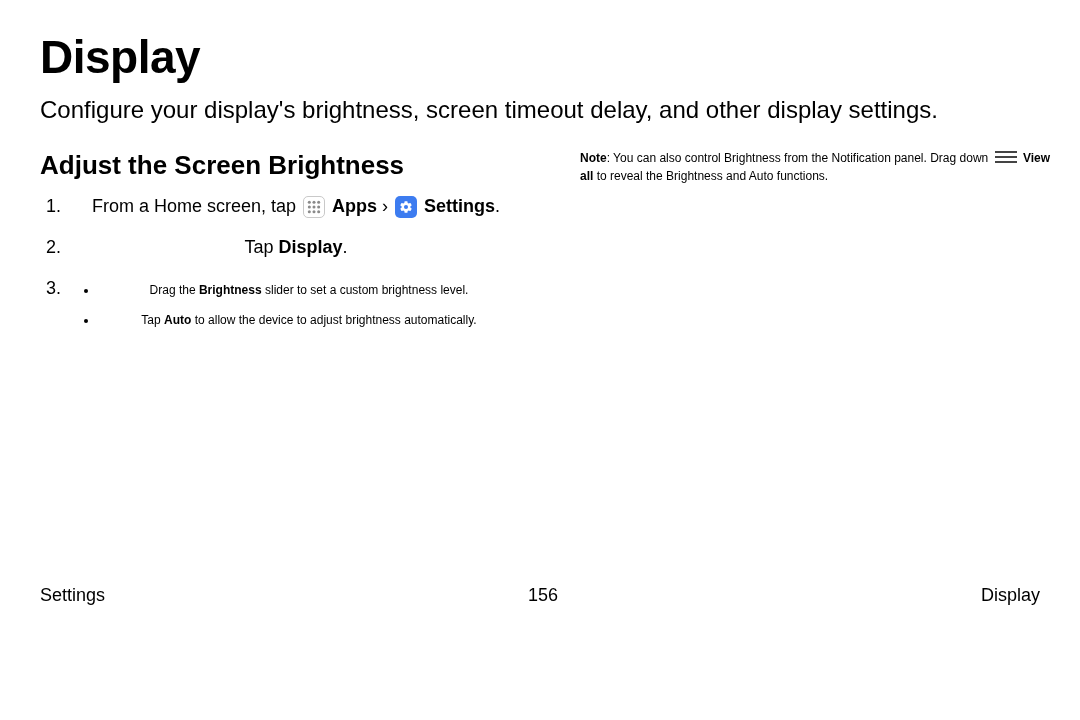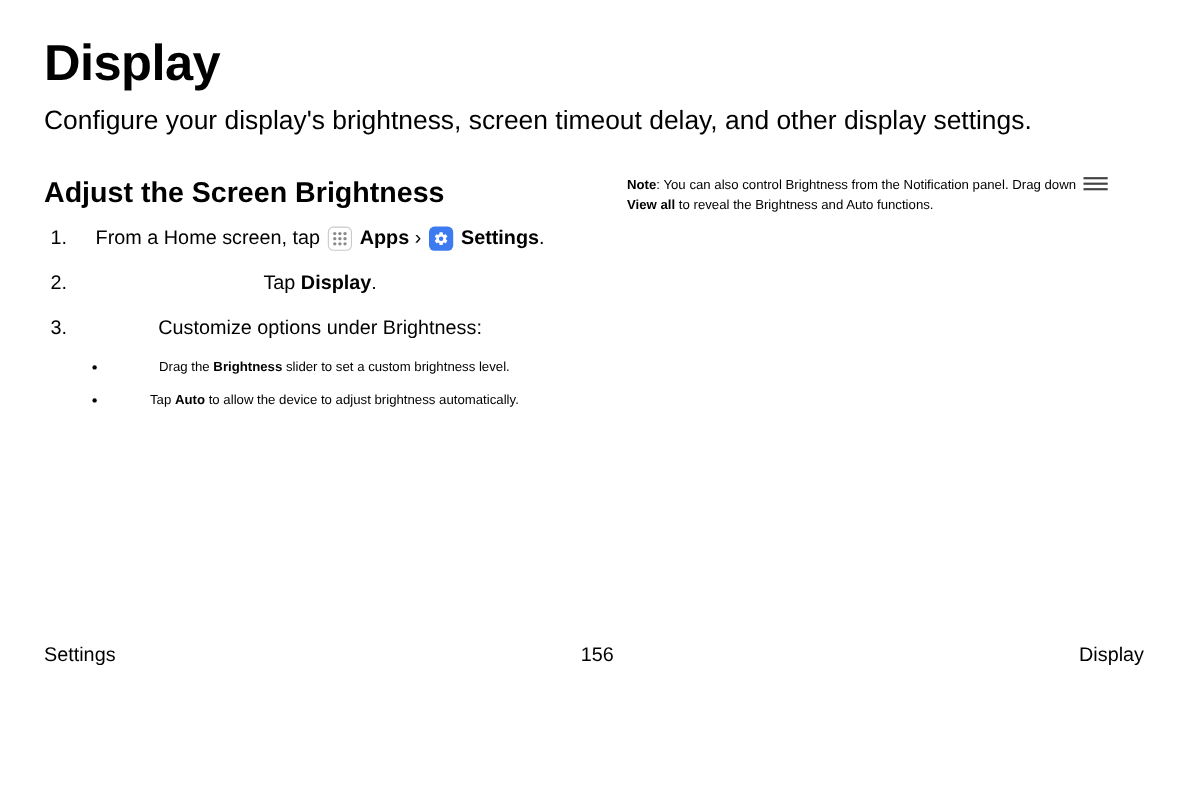--- a/index.html
+++ b/index.html
@@ -7,32 +7,32 @@
     width: 1080px;
     height: 720px;
     font-family: Arial, Helvetica, sans-serif;
     color: #000;
     background: #fff;
   }
   .page {
     position: relative;
     width: 1080px;
     height: 632px;
-    padding: 30px 40px 0 40px;
+    padding: 30px 20px 0 40px;
   }
   .page-title {
     font-size: 46px;
     font-weight: 900;
     letter-spacing: -0.5px;
     margin-bottom: 10px;
   }
   .intro {
     font-size: 24px;
     line-height: 1.35;
-    margin-bottom: 34px;
+    margin-bottom: 24px;
     max-width: 1000px;
   }
   .columns {
     display: flex;
     gap: 60px;
   }
   .col-left, .col-right {
     flex: 1 1 0;
   }
   .section-heading {
@@ -149,21 +149,20 @@
             <svg viewBox="0 0 24 24" fill="#fff">
               <path d="M19.4 13a7.6 7.6 0 0 0 .06-1 7.6 7.6 0 0 0-.06-1l2.1-1.6a.5.5 0 0 0 .12-.64l-2-3.46a.5.5 0 0 0-.6-.22l-2.47 1a7.3 7.3 0 0 0-1.7-.99l-.37-2.63A.5.5 0 0 0 14 2h-4a.5.5 0 0 0-.49.42l-.37 2.63c-.6.25-1.17.58-1.7.99l-2.47-1a.5.5 0 0 0-.6.22l-2 3.46a.5.5 0 0 0 .12.64L4.6 11a7.6 7.6 0 0 0-.06 1 7.6 7.6 0 0 0 .06 1l-2.1 1.6a.5.5 0 0 0-.12.64l2 3.46a.5.5 0 0 0 .6.22l2.47-1c.53.41 1.1.74 1.7.99l.37 2.63A.5.5 0 0 0 10 22h4a.5.5 0 0 0 .49-.42l.37-2.63c.6-.25 1.17-.58 1.7-.99l2.47 1a.5.5 0 0 0 .6-.22l2-3.46a.5.5 0 0 0-.12-.64ZM12 15.5A3.5 3.5 0 1 1 15.5 12 3.5 3.5 0 0 1 12 15.5Z"></path>
             </svg>
           </span>
           <b>Settings</b><span>.</span>
         </li>
         <li>
           <span>Tap </span><b>Display</b><span>.</span>
         </li>
         <li>
-          <span>Customize options under Brightness:</span>
           <ul class="bullets">
             <li>
               <span>Drag the </span><b>Brightness</b><span> slider to set a custom brightness level.</span>
             </li>
             <li>
               <span>Tap </span><b>Auto</b><span> to allow the device to adjust brightness automatically.</span>
             </li>
           </ul>
         </li>
       </ol>

